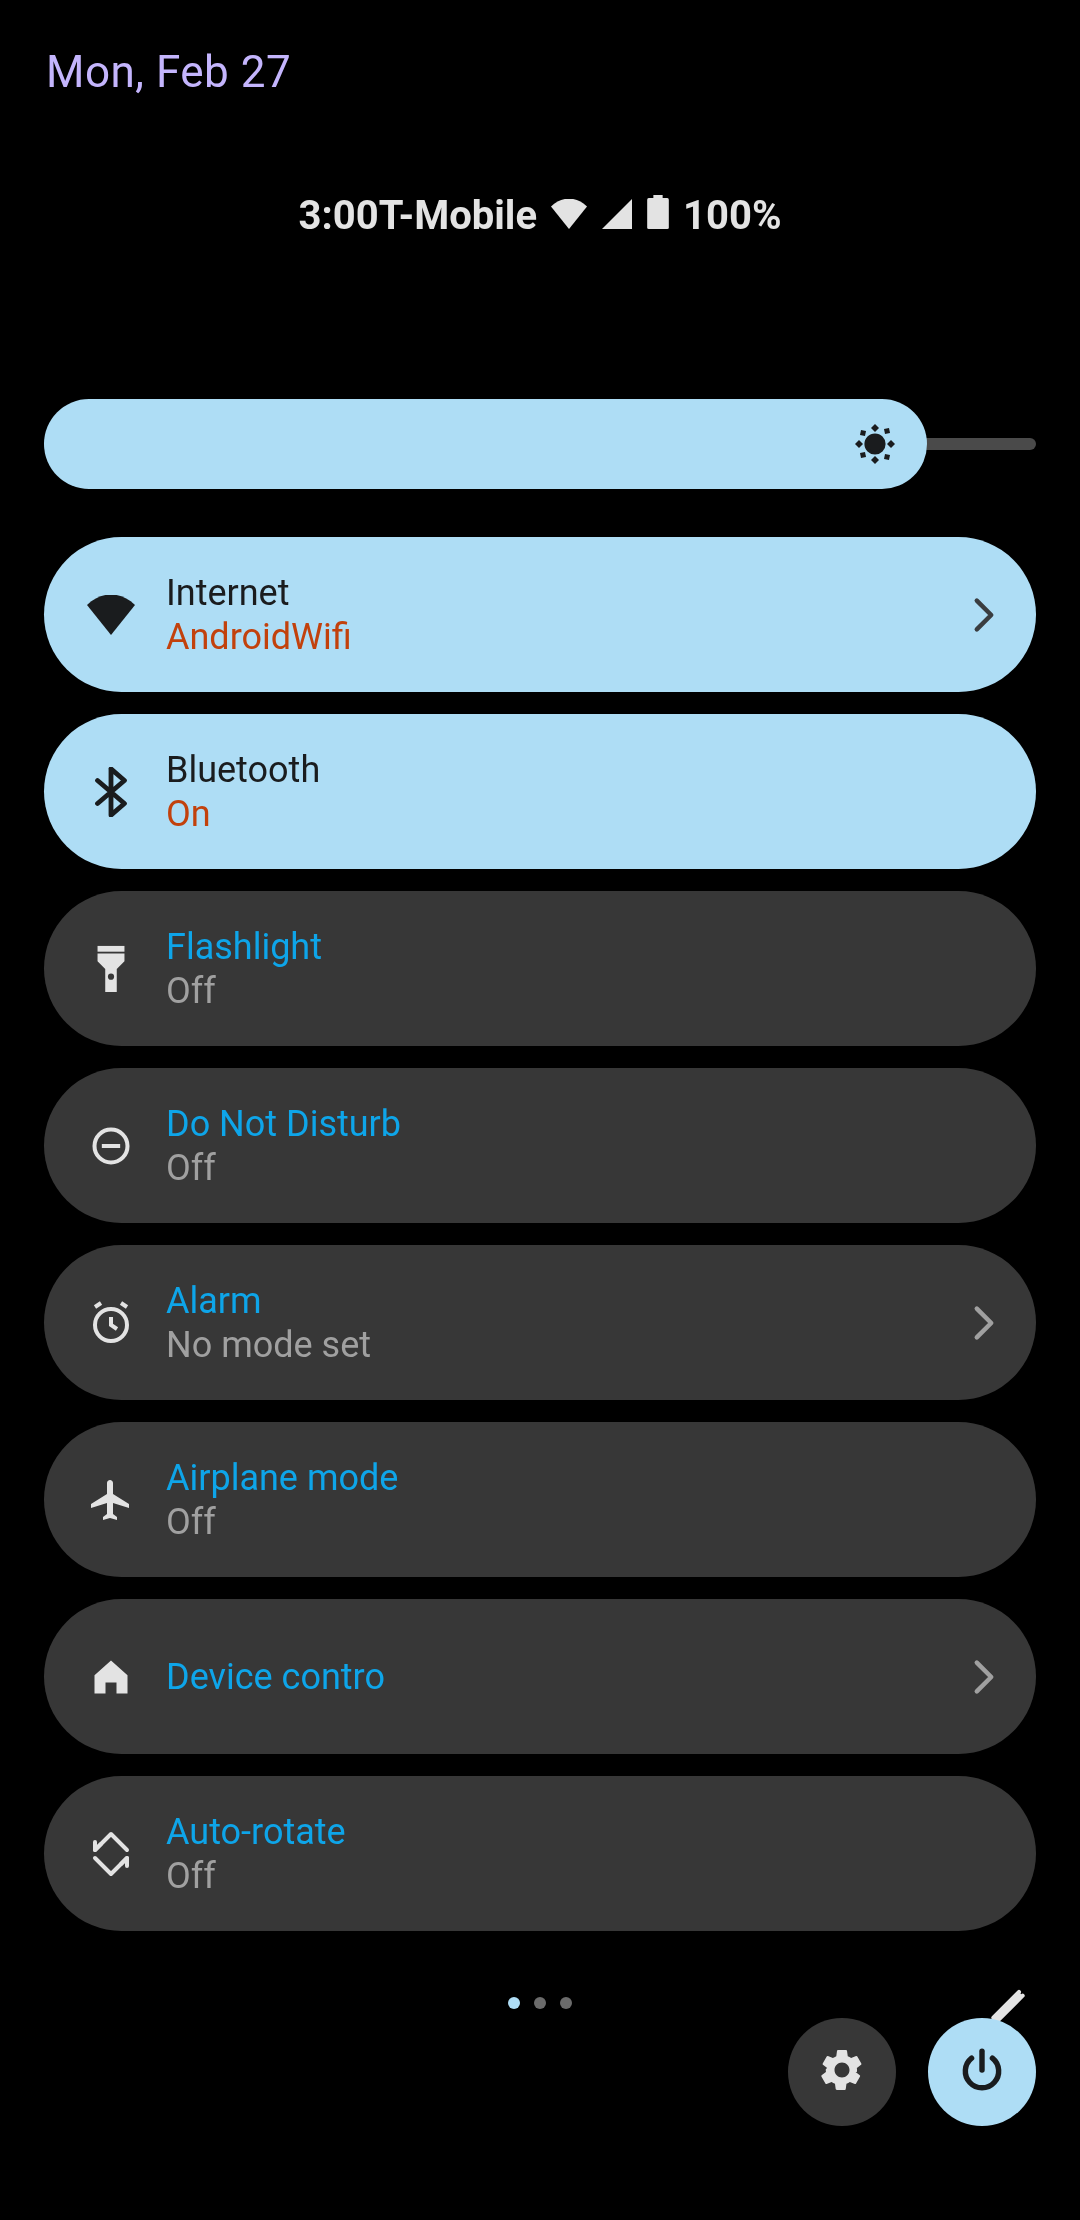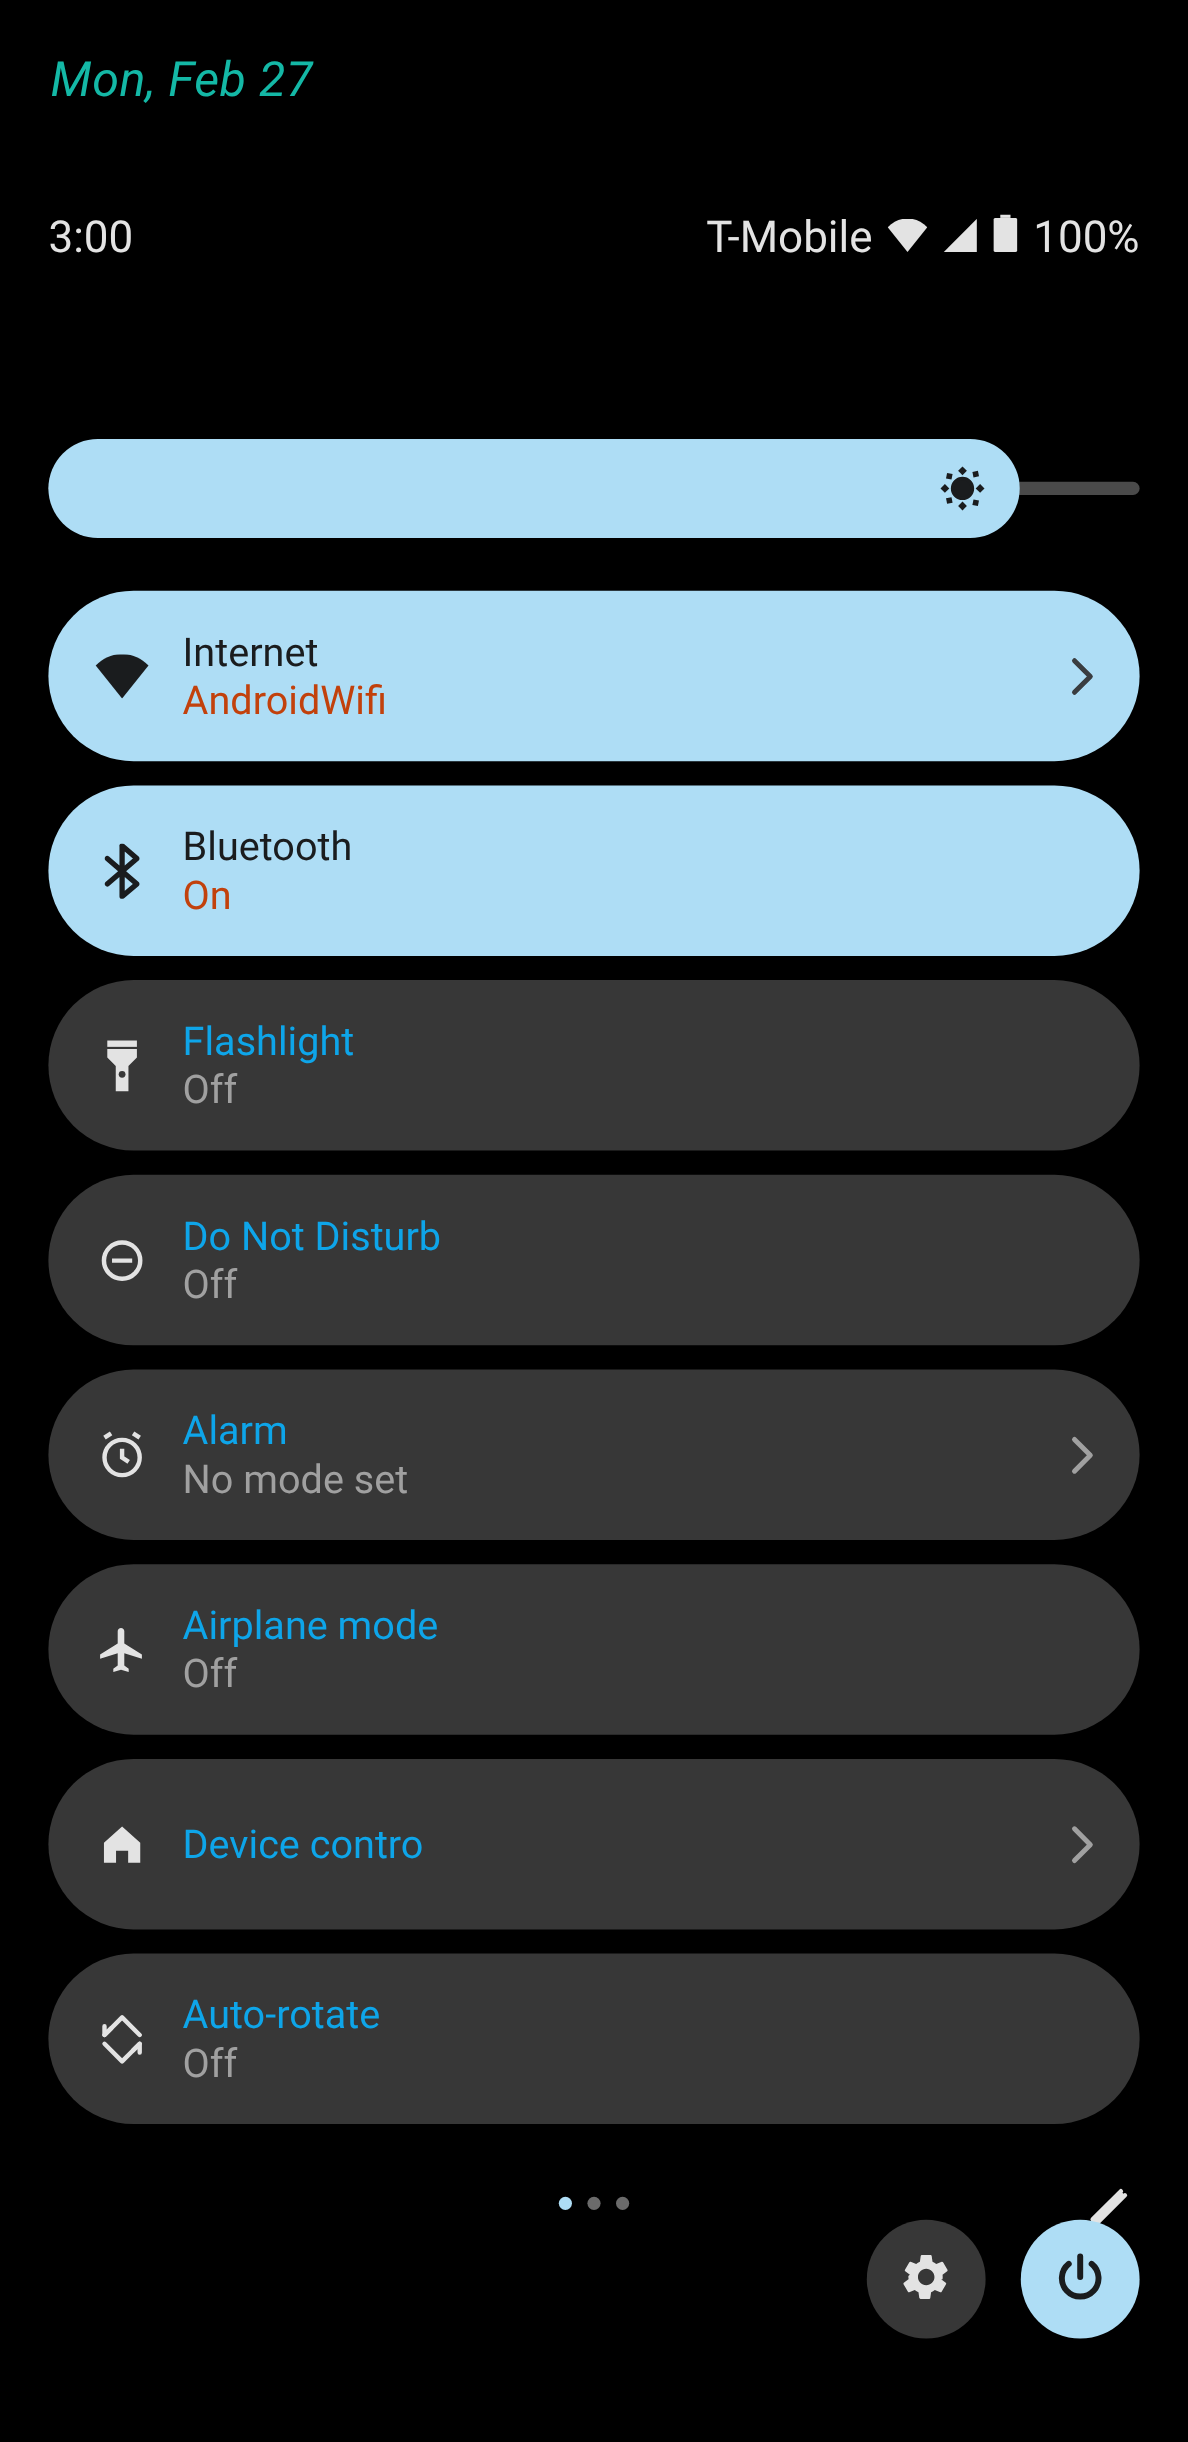--- a/index.html
+++ b/index.html
@@ -1,22 +1,22 @@
 <!DOCTYPE html>
 <html><head>
   <meta charset="utf-8">
   <style>
     * { box-sizing: border-box; margin: 0; padding: 0; }
     html, body { width: 1080px; height: 2220px; background: #000; font-family: 'Roboto', 'Helvetica Neue', Arial, sans-serif; color: #e3e3e3; overflow: hidden; }
     
     .screen { width: 100%; height: 100%; position: relative; padding: 0 44px; }
     
-    .date { font-size: 44px; font-weight: 400; color: #14b8a6; margin-top: 46px; margin-left: 2px; letter-spacing: 0.5px; font-style: italic; }
-    
-    .statusbar { display: flex; justify-content: space-between; align-items: center; margin-top: 94px; font-size: 40px; font-weight: 400; }
+    .date { font-size: 44px; font-weight: 400; color: #c4b5fd; margin-top: 46px; margin-left: 2px; letter-spacing: 0.5px; }
+    
+    .statusbar { display: flex; justify-content: center; align-items: center; margin-top: 94px; font-size: 40px; font-weight: 700; }
     .statusbar .time { font-size: 40px; }
     .statusbar .right { display: flex; align-items: center; gap: 14px; }
     .statusbar .carrier { font-size: 40px; margin-right: 0; }
     .statusbar .battery-pct { font-size: 40px; }
     
     .brightness-track { position: relative; margin-top: 160px; height: 90px; display: flex; align-items: center; }
     .brightness-rail { position: absolute; left: 0; right: 0; height: 90px; display: flex; align-items: center; }
     .brightness-rail-back { position: absolute; right: 0; top: 50%; transform: translateY(-50%); height: 12px; width: 100%; background: #4a4a4a; border-radius: 6px; }
     .brightness-fill { position: absolute; left: 0; top: 0; height: 90px; width: 89%; background: #aeddf5; border-radius: 45px; }
     .brightness-icon { position: absolute; right: 28px; top: 50%; transform: translateY(-50%); width: 48px; height: 48px; display: flex; align-items: center; justify-content: center; }

